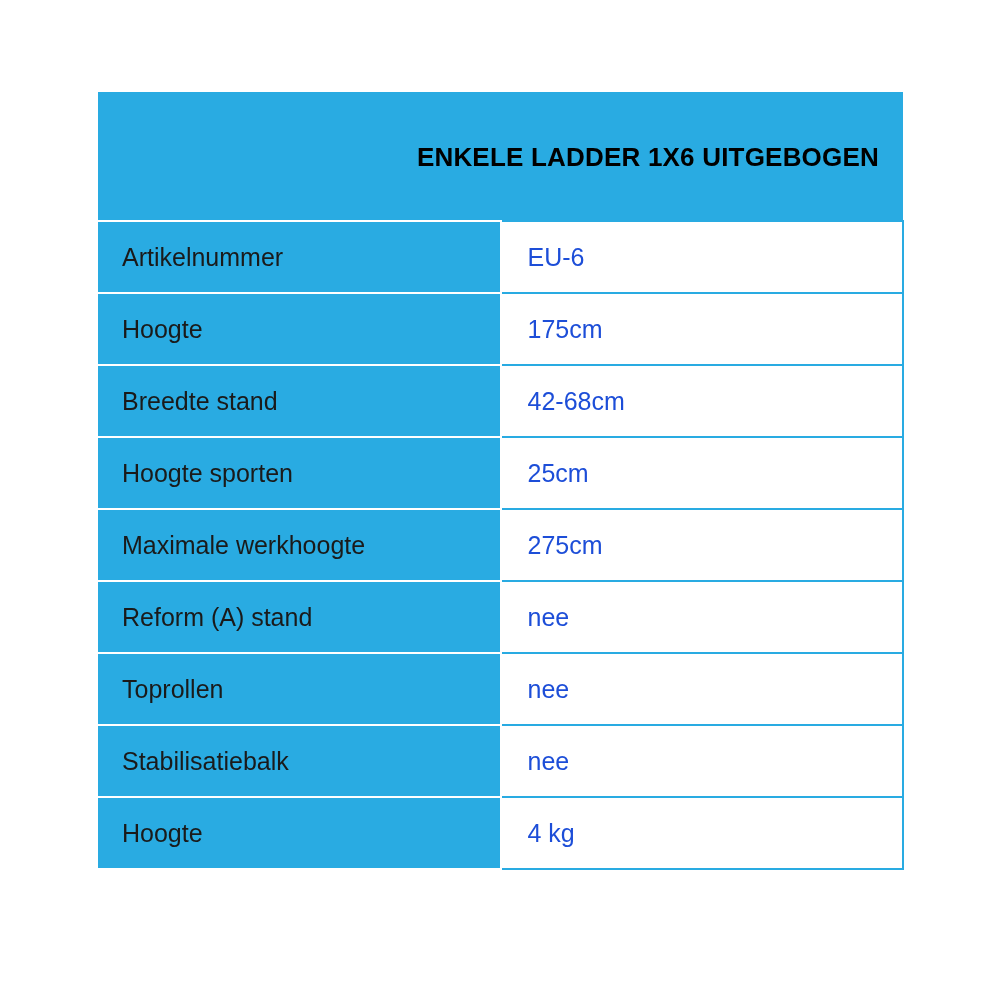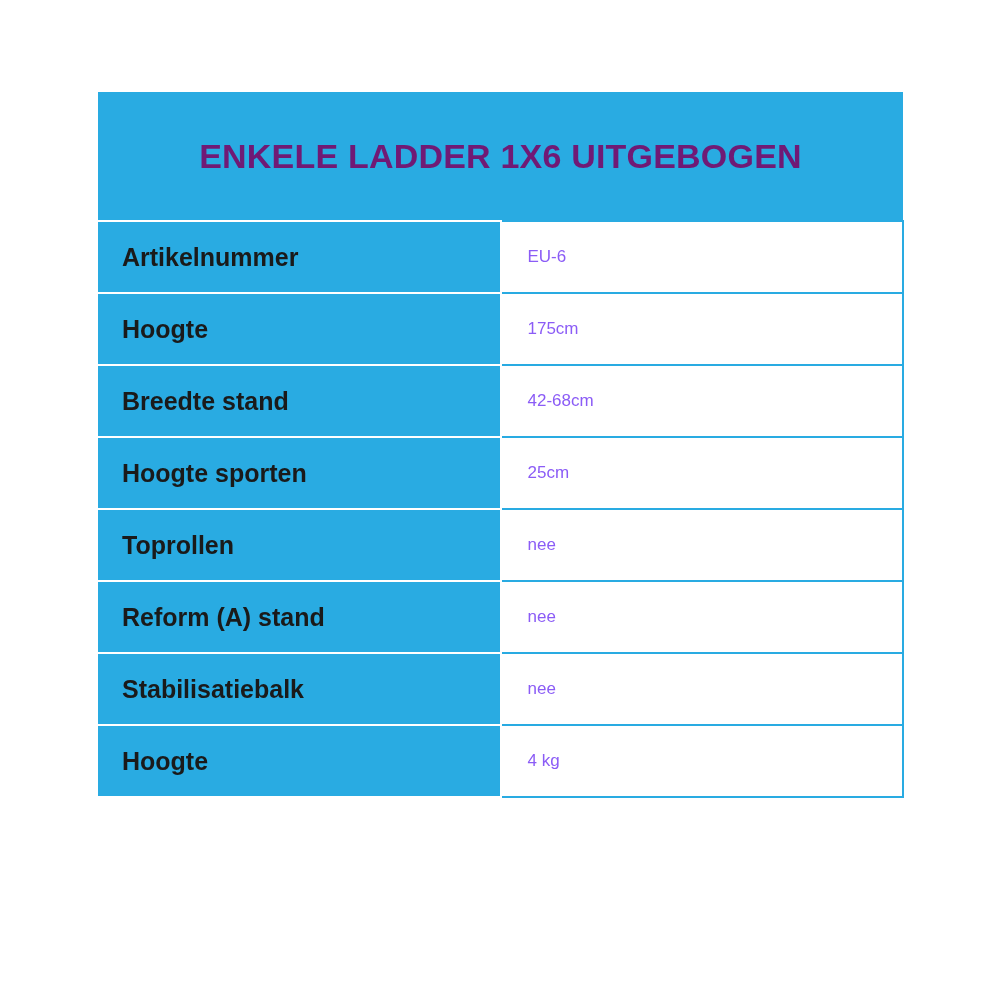--- a/index.html
+++ b/index.html
@@ -22,51 +22,50 @@
   .spec-table {
     position: absolute;
     left: 98px;
     top: 92px;
     width: 806px;
     border-collapse: collapse;
     table-layout: fixed;
   }
   .spec-table .title-cell {
     background: #29ABE2;
-    color: #701a75;
-    font-size: 34px;
+    color: #000000;
+    font-size: 26px;
     font-weight: bold;
     letter-spacing: 0.2px;
     padding: 30px 24px 28px 24px;
-    text-align: center;
+    text-align: right;
     line-height: 1.1;
     border: none;
   }
   .spec-table td {
     border: 1px solid #ffffff;
     padding: 0;
     height: 70px;
     vertical-align: middle;
   }
   .spec-table tr.spec-row td.label {
     background: #29ABE2;
     color: #1a1a1a;
     width: 345px;
     font-size: 25px;
     padding: 0 0 0 24px;
     border-left: none;
     border-right: 2px solid #ffffff;
     border-top: 2px solid #ffffff;
     border-bottom: 2px solid #ffffff;
-    font-weight: bold;
   }
   .spec-table tr.spec-row td.value {
     background: #ffffff;
-    color: #8b5cf6;
-    font-size: 17px;
+    color: #1d4ed8;
+    font-size: 25px;
     padding: 0 8px 0 26px;
     border: none;
     border-top: 2px solid #29ABE2;
     border-bottom: 2px solid #29ABE2;
     border-right: 2px solid #29ABE2;
   }
   .spec-table tr.spec-row:first-of-type td.value {
     border-top: none;
   }
   .spec-table tr.spec-row td.label,
@@ -95,25 +94,29 @@
       </tr>
       <tr class="spec-row">
         <td class="label">Breedte stand</td>
         <td class="value">42-68cm</td>
       </tr>
       <tr class="spec-row">
         <td class="label">Hoogte sporten</td>
         <td class="value">25cm</td>
       </tr>
       <tr class="spec-row">
-        <td class="label">Toprollen</td>
+        <td class="label">Maximale werkhoogte</td>
+        <td class="value">275cm</td>
+      </tr>
+      <tr class="spec-row">
+        <td class="label">Reform (A) stand</td>
         <td class="value">nee</td>
       </tr>
       <tr class="spec-row">
-        <td class="label">Reform (A) stand</td>
+        <td class="label">Toprollen</td>
         <td class="value">nee</td>
       </tr>
       <tr class="spec-row">
         <td class="label">Stabilisatiebalk</td>
         <td class="value">nee</td>
       </tr>
       <tr class="spec-row">
         <td class="label">Hoogte</td>
         <td class="value">4 kg</td>
       </tr>

